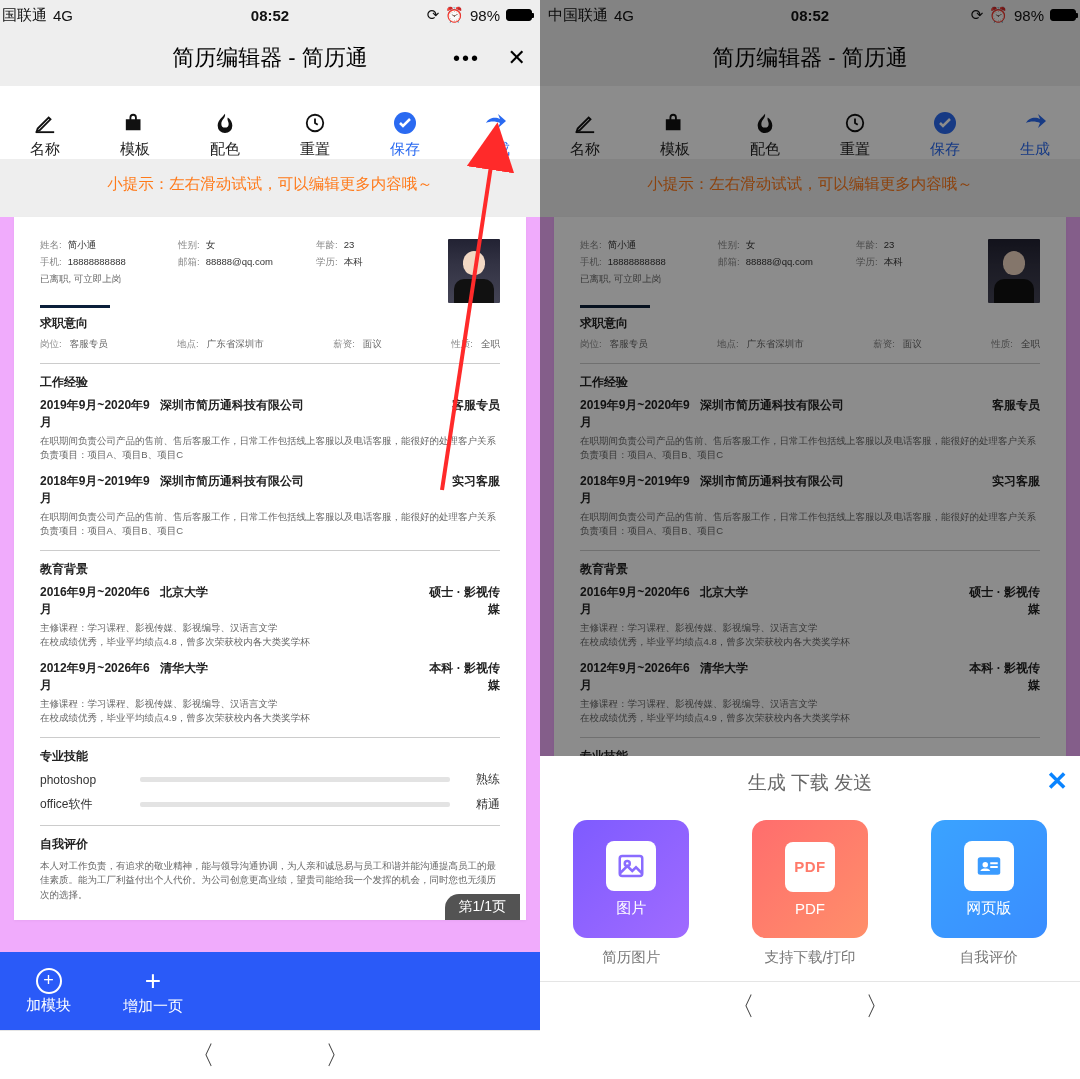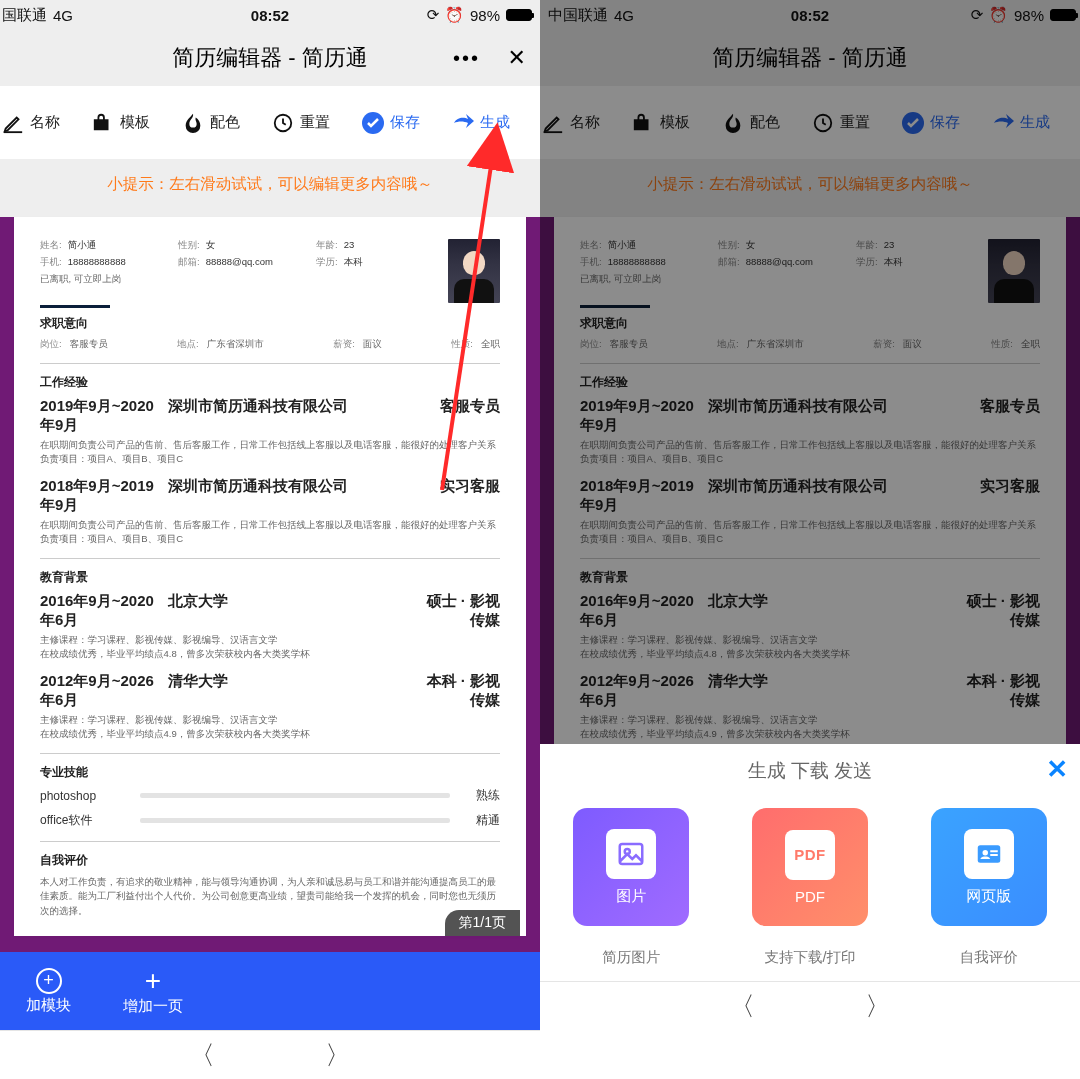--- a/index.html
+++ b/index.html
@@ -16,31 +16,31 @@
 .battery-pill::after { content: ""; position: absolute; right: -3px; top: 3px; width: 2px; height: 5px; background: #000; border-radius: 0 1px 1px 0; }
 .screen.right .status-bar .battery-pill { border-color: #000; background: #000; }
 
 
 .nav-title { height: 56px; display: flex; align-items: center; justify-content: center; font-size: 22px; font-weight: 500; background: #eee; position: relative; }
 .nav-more { position: absolute; right: 60px; top: 50%; transform: translateY(-50%); font-size: 20px; letter-spacing: 2px; }
 .nav-close { position: absolute; right: 14px; top: 50%; transform: translateY(-50%); font-size: 22px; }
 
 
 .toolbar { height: 74px; background: #fff; display: flex; border-bottom: 1px solid #eee; }
-.tool { flex: 1; display: flex; flex-direction: row; align-items: center; justify-content: flex-start; gap: 4px; font-size: 15px; color: #222; }
+.tool { flex: 1; display: flex; flex-direction: column; align-items: center; justify-content: flex-end; gap: 4px; font-size: 15px; color: #222; }
 .tool.accent { color: #2a6af1; }
 .tool.accent .icon { color: #2a6af1; }
 .tool .icon { width: 26px; height: 26px; display: flex; align-items: center; justify-content: center; color: #111; }
 svg { display: block; }
 
 
 .tip { text-align: center; color: #ff7a1a; font-size: 15.5px; padding: 14px 0 22px; background: #eee; }
 
 
-.preview-wrap { flex: 1; background: #701a75; padding: 0 14px 14px; display: flex; flex-direction: column; position: relative; }
+.preview-wrap { flex: 1; background: #f0abfc; padding: 0 14px 14px; display: flex; flex-direction: column; position: relative; }
 .resume { background: #fff; width: 100%; padding: 22px 26px 18px; font-size: 10px; color: #555; position: relative; flex: 0 0 auto; box-shadow: 0 1px 3px rgba(0,0,0,.04); }
 .resume-head { display: flex; justify-content: space-between; }
 .resume-head-left { flex: 1; }
 .info-grid { display: grid; grid-template-columns: auto 1fr auto 1fr auto 1fr; column-gap: 6px; row-gap: 4px; font-size: 9.5px; }
 .info-grid .lab { color: #888; white-space: nowrap; }
 .info-grid .val { color: #333; white-space: nowrap; overflow: hidden; text-overflow: ellipsis; }
 .photo { width: 52px; height: 64px; background: linear-gradient(180deg,#223 0%, #334 40%, #445 100%); border-radius: 1px; overflow: hidden; display: flex; align-items: flex-end; justify-content: center; }
 .photo-figure { width: 44px; height: 56px; position: relative; }
 .photo-figure::before { content: ""; position: absolute; top: 4px; left: 50%; transform: translateX(-50%); width: 22px; height: 24px; background: #f1d8c4; border-radius: 50% 50% 45% 45%; }
 .photo-figure::after { content: ""; position: absolute; bottom: 0; left: 50%; transform: translateX(-50%); width: 40px; height: 24px; background: #111; border-radius: 10px 10px 0 0; }
@@ -49,21 +49,21 @@
 .sec:first-of-type { margin-top: 14px; }
 .sec h3 { font-size: 12px; font-weight: 600; color: #222; border-top: 1px solid #ccc; padding-top: 10px; margin-bottom: 6px; }
 .sec.first h3 { border-top: none; padding-top: 0; position: relative; }
 .sec.first h3::before { content: ""; position: absolute; top: -10px; left: 0; width: 70px; height: 3px; background: #0b1f3a; }
 
 .sec-row { display: flex; justify-content: space-between; font-size: 9.5px; color: #666; margin-bottom: 4px; }
 .sec-row .k { color: #888; margin-right: 4px; }
 .sec-row > div { display: flex; gap: 4px; }
 
 .exp { margin-bottom: 10px; }
-.exp-head { display: flex; justify-content: flex-start; font-size: 15px; font-weight: 600; color: #222; margin-bottom: 3px; gap: 8px; }
+.exp-head { display: flex; justify-content: flex-start; font-size: 12px; font-weight: 600; color: #222; margin-bottom: 3px; }
 .exp-head span:first-child { flex: 0 0 120px; }
 .exp-head span:nth-child(2) { flex: 1; text-align: left; }
 .exp-head span:last-child { flex: 0 0 80px; text-align: right; }
 .exp-body { font-size: 9.5px; color: #666; line-height: 1.5; }
 
 .skill-row { display: flex; align-items: center; gap: 10px; font-size: 12px; margin-bottom: 8px; }
 .skill-row .sk-name { flex: 0 0 90px; color: #333; }
 .skill-row .sk-bar { flex: 1; height: 5px; background: #e3e3e3; border-radius: 2px; overflow: hidden; }
 .skill-row .sk-fill { height: 100%; background: #626262; }
 .skill-row .sk-level { flex: 0 0 40px; text-align: right; color: #333; }
@@ -91,21 +91,21 @@
 .sheet-card { width: 120px; display: flex; flex-direction: column; align-items: center; gap: 10px; }
 .sheet-tile { width: 116px; height: 118px; border-radius: 14px; display: flex; flex-direction: column; align-items: center; justify-content: center; color: #fff; gap: 8px; }
 .tile-img { background: linear-gradient(135deg,#7e5bff,#a06bff); }
 .tile-pdf { background: linear-gradient(135deg,#ff6d6d,#ff8f6a); }
 .tile-web { background: linear-gradient(135deg,#3aa3ff,#3a8dff); }
 .tile-icon { width: 50px; height: 50px; background: #fff; border-radius: 8px; display: flex; align-items: center; justify-content: center; color: inherit; }
 .tile-icon svg { color: #777; }
 .tile-pdf .tile-icon { font-weight: 700; font-size: 15px; color: #ff7a6a; font-family: sans-serif; letter-spacing: .5px; }
 .tile-web .tile-icon { color: #3a9bff; }
 .sheet-tile .tile-label { font-size: 15px; }
-.sheet-sub { font-size: 14.5px; color: #777; margin-top: 12px; }
+.sheet-sub { font-size: 14.5px; color: #777; }
 
 
 .red-arrow { position: absolute; left: 382px; top: 140px; z-index: 50; pointer-events: none; }
 .red-arrow svg { overflow: visible; }
 
 
 .screen.right .status-right .battery-pill { margin-right: -4px; }
 .screen.right .toolbar .tool:last-child { overflow: hidden; }
 
 

